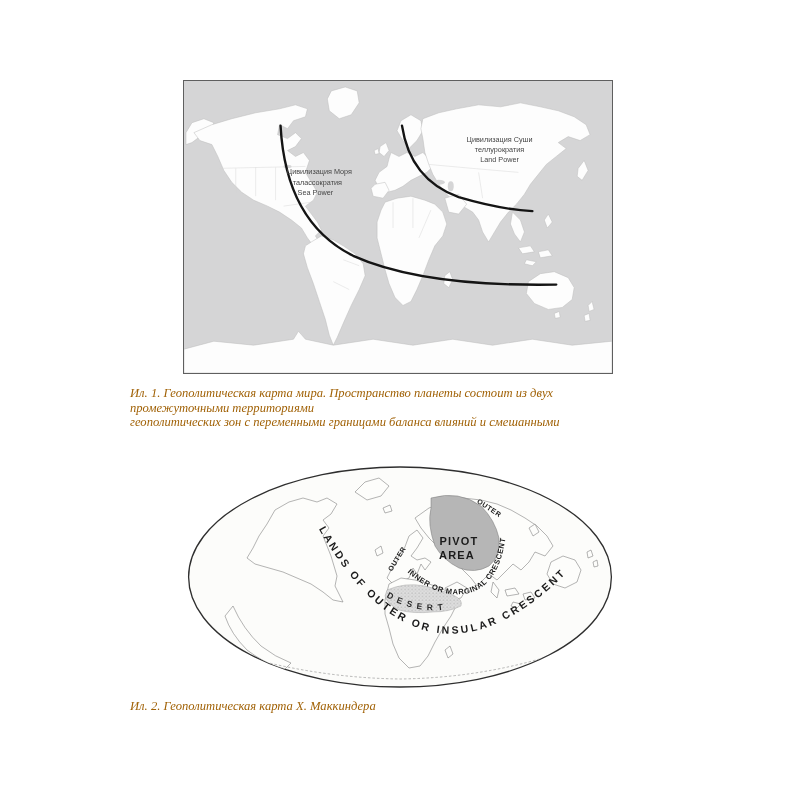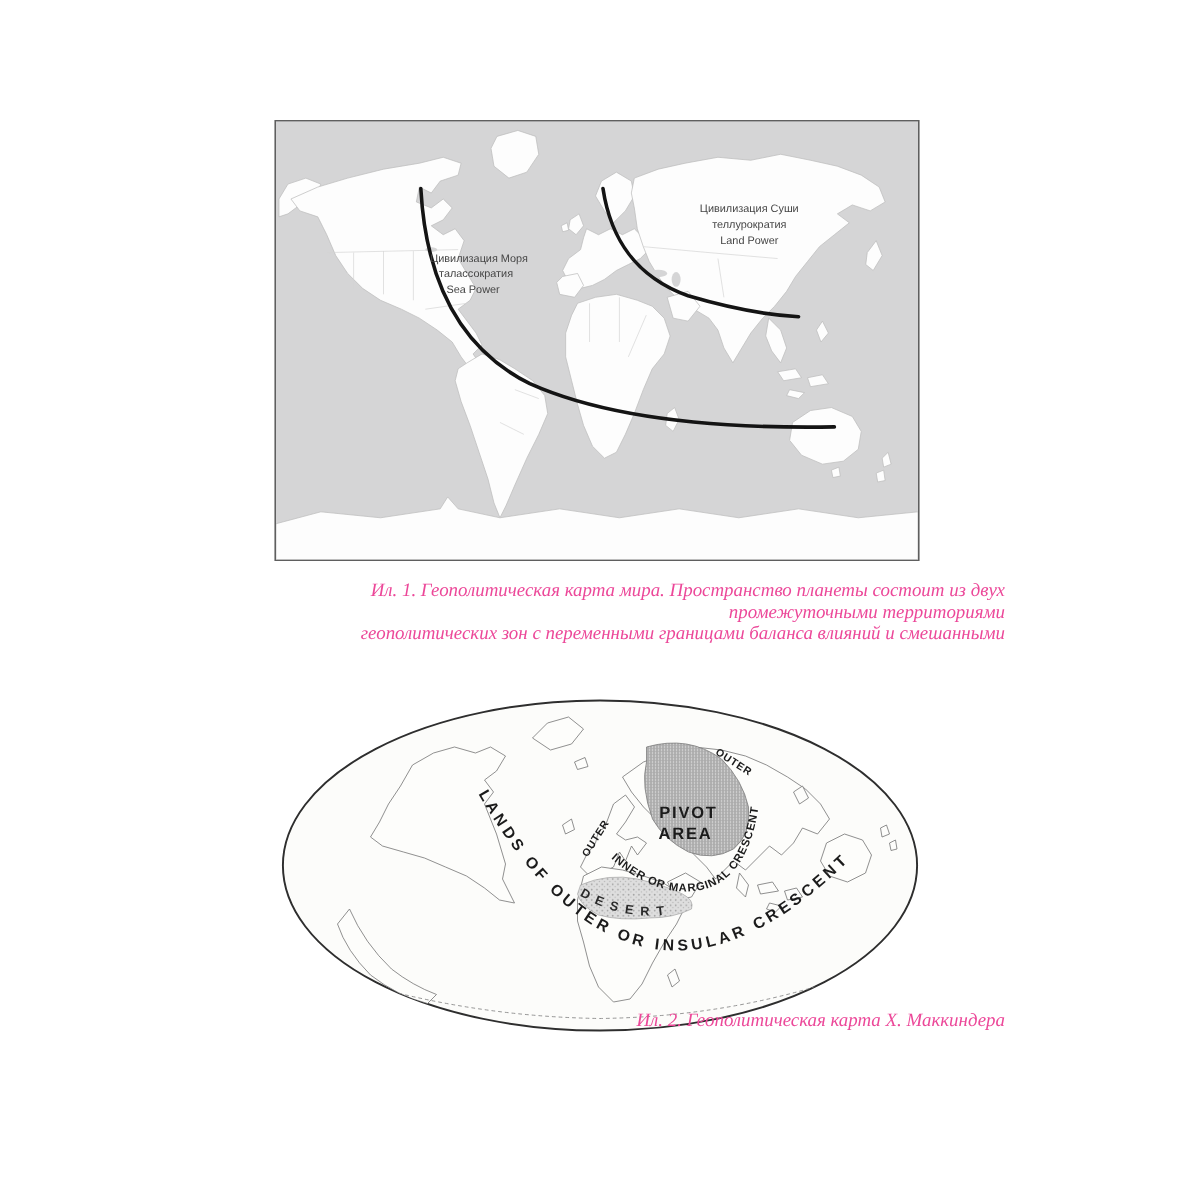--- a/index.html
+++ b/index.html
@@ -3,24 +3,24 @@
 <meta charset="utf-8">
 <style>
   html,body{margin:0;padding:0;background:#ffffff;}
   .page{position:relative;width:800px;height:800px;background:#ffffff;overflow:hidden;
         font-family:"Liberation Serif", serif;}
   .fig1-map{position:absolute;left:183px;top:80px;width:430px;height:294px;
             border:1px solid #5f5f5f;box-sizing:border-box;background:#d5d5d6;}
   .fig1-map svg{display:block;width:100%;height:100%;}
   .fig2-map{position:absolute;left:187px;top:466px;width:426px;height:222px;}
   .fig2-map svg{display:block;width:100%;height:100%;}
-  .caption{position:absolute;left:130px;width:540px;text-align:right;
-           font-style:italic;font-size:12.6px;line-height:14.6px;color:#ec4899;}
+  .caption{position:absolute;left:130px;width:540px;text-align:left;
+           font-style:italic;font-size:12.6px;line-height:14.6px;color:#a16207;}
   .caption1{top:386px;}
-  .caption2{top:673px;}
+  .caption2{top:699px;}
   .caption span{display:block;}
   
   .m1-label{font-family:"Liberation Sans", sans-serif;font-size:7.3px;fill:#454545;}
   
   .m2-label{font-family:"Liberation Sans", sans-serif;font-weight:bold;fill:#1b1b1b;}
   .m2-pivot{font-size:11px;letter-spacing:1.2px;}
   .m2-outer-sm{font-size:7px;letter-spacing:0.6px;}
   .m2-inner{font-size:7.5px;letter-spacing:0.6px;}
   .m2-desert{font-size:8.5px;letter-spacing:5px;fill:#2a2a2a;}
   .m2-big{font-size:10.5px;letter-spacing:2.6px;}

